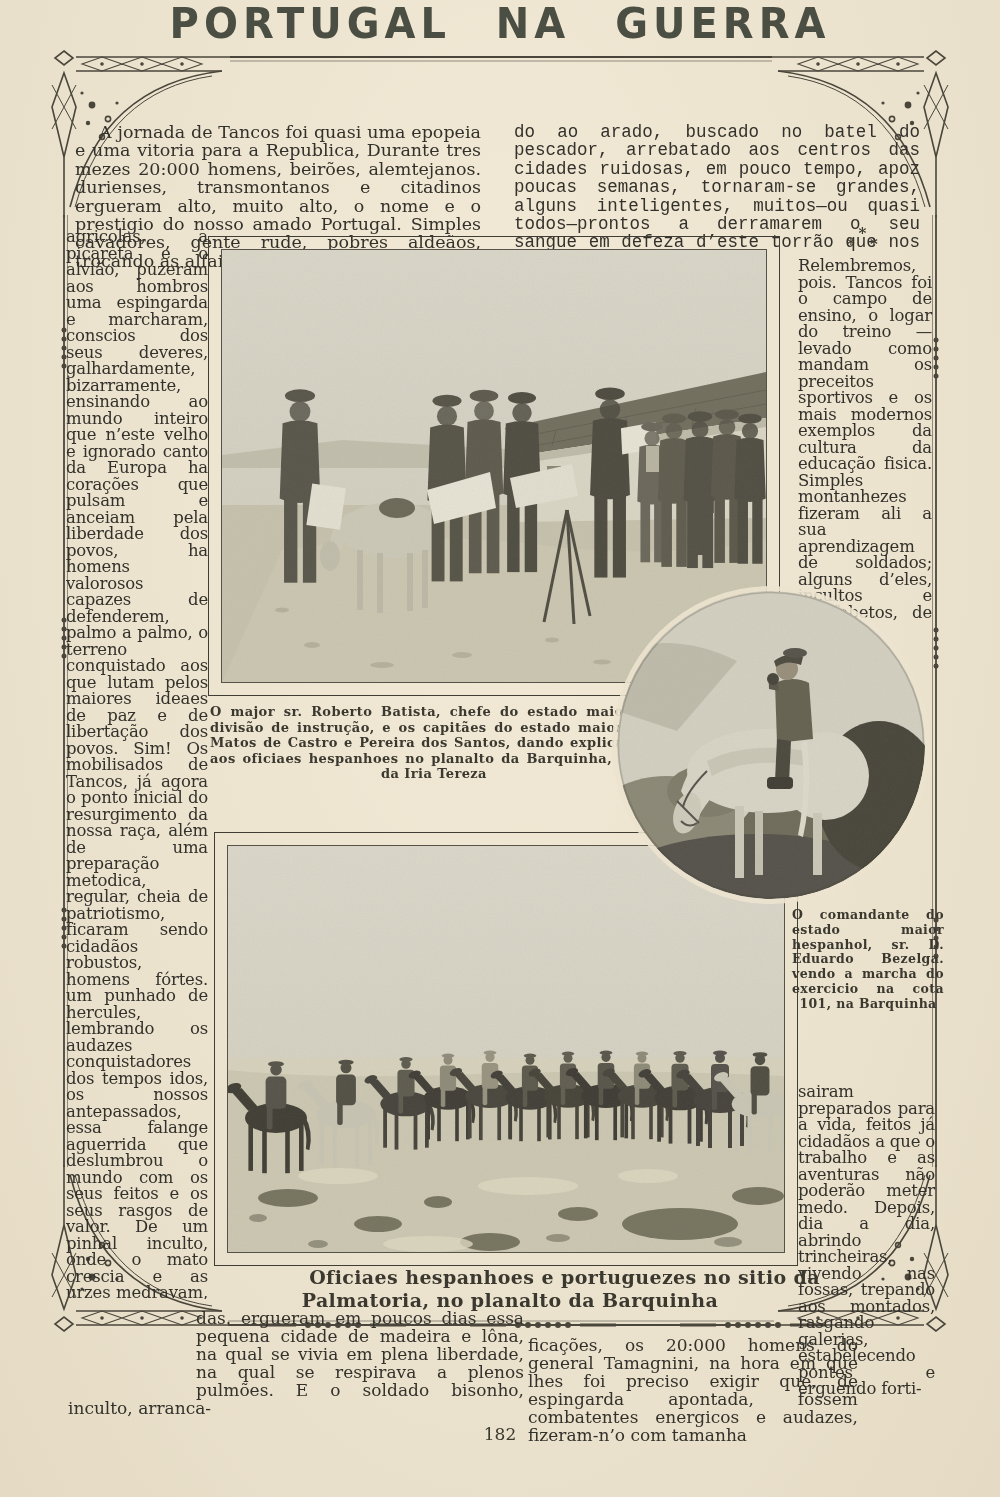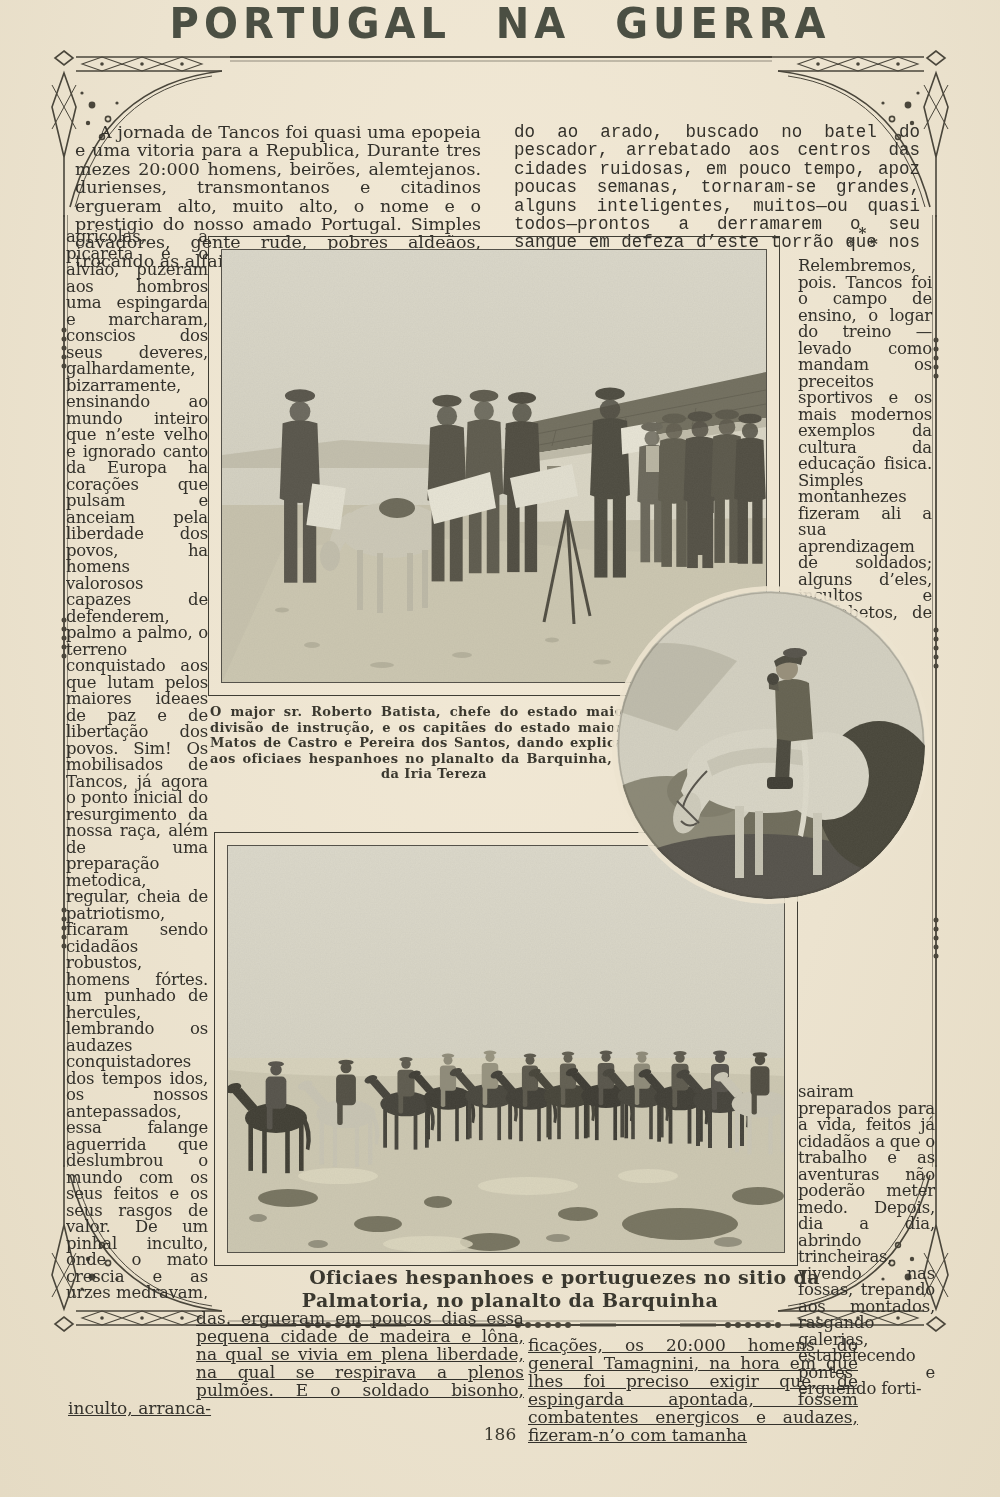--- a/index.html
+++ b/index.html
@@ -25,21 +25,21 @@
   .photo{display:block;border:1px solid #55524a;}
   .pf1{left:208px;top:236px;}
   .pf2{left:214px;top:832px;}
   .caption{font-weight:bold;font-size:13px;line-height:1.2;color:#3a382f;
            text-align:justify;text-align-last:center;letter-spacing:0.4px;}
   .cap1{left:210px;top:704px;width:448px;}
   .cap2{left:200px;top:1266px;width:620px;font-size:19px;text-align:right;}
   .cap-circle{left:792px;top:908px;width:152px;font-size:12.5px;line-height:1.18;}
   .circle-photo{left:617px;top:591px;width:308px;height:308px;border-radius:50%;
                 overflow:hidden;box-shadow:0 0 0 5px rgba(236,227,207,0.9);}
-  .foot{font-size:17px;line-height:1.06;text-align:justify;text-decoration:underline;}
+  .foot{font-size:17px;line-height:1.06;text-align:justify;}
   .foot-l{left:68px;top:1292px;width:456px;}
   .foot-r{left:528px;top:1292px;width:396px;margin-top:44px;}
   .spacer-l{float:left;width:128px;height:58px;margin-top:18px;}
   .spacer-r{float:right;width:66px;height:58px;margin-top:18px;}
   .pagenum{left:0;top:1424px;width:1000px;text-align:center;font-size:17px;color:#3b392f;}
 </style>
 </head>
 <body>
 
 <div class="page">
@@ -355,29 +355,30 @@
           <path d="M160,148 L158,190 L172,192 L174,150 Z" fill="#4a483d"></path>
           <rect x="150" y="186" width="26" height="12" rx="4" fill="#3e3c33"></rect>
           <path d="M190,150 Q196,200 186,246 L181,244 Q190,200 184,152 Z" fill="#dedbcc"></path>
         </g>
         <rect width="308" height="308" filter="url(#gr3)"></rect>
       </g>
       <circle cx="154" cy="154" r="152.5" fill="none" stroke="rgba(70,66,56,0.25)" stroke-width="1.5"></circle>
     </svg>
   </div>
 
+  <div class="abs caption cap-circle">O comandante do estado maior hespanhol, sr. D. Eduardo Bezelga. vendo a marcha do exercicio na cota 101, na Barquinha</div>
 
   <div class="abs body-text narrow col-r2">sairam preparados para a vida, feitos já cidadãos a que o trabalho e as aventuras não poderão meter medo. Depois, dia a dia, abrindo trincheiras, vivendo nas fossas, trepando aos montados, rasgando galerias, estabelecendo pontes e erguendo forti-</div>
 
   <div class="abs caption cap2">Oficiaes hespanhoes e portuguezes no sitio da Palmatoria, no planalto da Barquinha</div>
 
   <p class="abs foot foot-l">
     <span class="spacer-l"></span>
     <span>das. ergueram em poucos dias essa pequena cidade de madeira e lôna, na qual se vivia em plena liberdade, na qual se respirava a plenos pulmões. E o soldado bisonho, inculto, arranca-</span>
   </p>
   <p class="abs foot foot-r">
     <span class="spacer-r"></span>
     <span>ficações, os 20:000 homens do general Tamagnini, na hora em que lhes foi preciso exigir que, de espingarda apontada, fossem combatentes energicos e audazes, fizeram-n’o com tamanha</span>
   </p>
 
-  <div class="abs pagenum">186</div>
+  <div class="abs pagenum">182</div>
 
 </div>
 
 </body></html>

